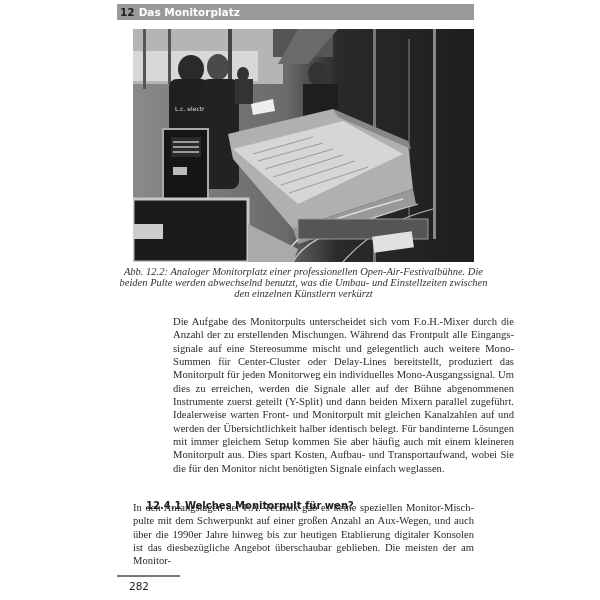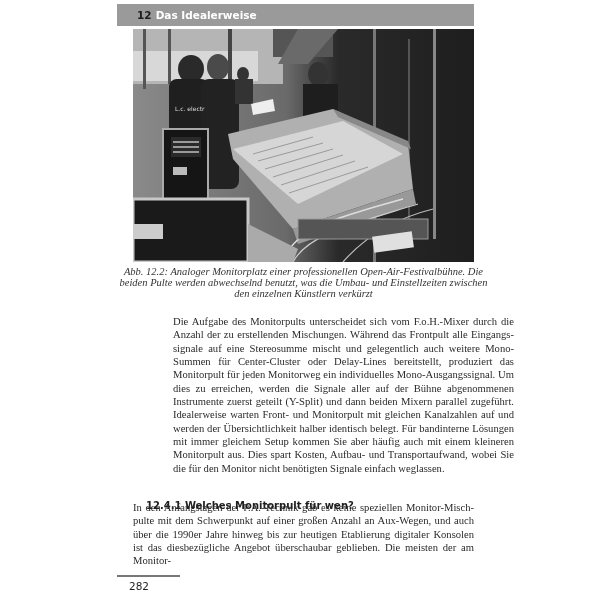--- a/index.html
+++ b/index.html
@@ -1,21 +1,21 @@
 <!DOCTYPE html>
 <html><head>
   <meta charset="utf-8">
   <style>
     html, body { margin: 0; padding: 0; background: #ffffff; }
     body { width: 600px; height: 600px; position: relative; overflow: hidden; font-family: "Liberation Serif", serif; color: #2a2a2a; }
     .running-head {
-      position: absolute; left: 117px; top: 4px; width: 357px; height: 22px;
+      position: absolute; left: 117px; top: 4px; width: 357px; height: 16px;
       background: #9a9a9a; display: flex; align-items: center;
       font-family: "DejaVu Sans", sans-serif; font-size: 10.5px; font-weight: bold; color: #ffffff;
-      box-sizing: border-box; padding-left: 20px; text-align: right;
+      box-sizing: border-box; padding-left: 3px; text-align: right;
     }
     .running-head .chap-num { color: #1e1e1e; margin-right: 4px; }
     .figure {
       position: absolute; left: 133px; top: 29px; width: 341px; height: 233px;
       background: #3a3a3a; overflow: hidden;
     }
     .figure svg { display: block; }
     .caption {
       position: absolute; left: 117px; top: 266px; width: 373px;
       font-family: "Liberation Serif", serif; font-style: italic; font-size: 10.5px; line-height: 11px;
@@ -36,21 +36,21 @@
     .page-number {
       position: absolute; left: 129px; top: 580px;
       font-family: "DejaVu Sans", sans-serif; font-size: 10.5px; color: #1e1e1e;
     }
   </style>
 </head>
 <body>
 
 <div class="running-head">
   <span class="chap-num">12</span>
-  <span>Das Idealerweise</span>
+  <span>Das Monitorplatz</span>
 </div>
 
 <div class="figure">
   <svg width="341" height="233" viewBox="0 0 341 233">
     <defs>
       <linearGradient id="bg" x1="0" y1="0" x2="1" y2="0">
         <stop offset="0" stop-color="#8a8a8a"></stop>
         <stop offset="0.45" stop-color="#6a6a6a"></stop>
         <stop offset="0.6" stop-color="#2a2a2a"></stop>
         <stop offset="1" stop-color="#1e1e1e"></stop>

